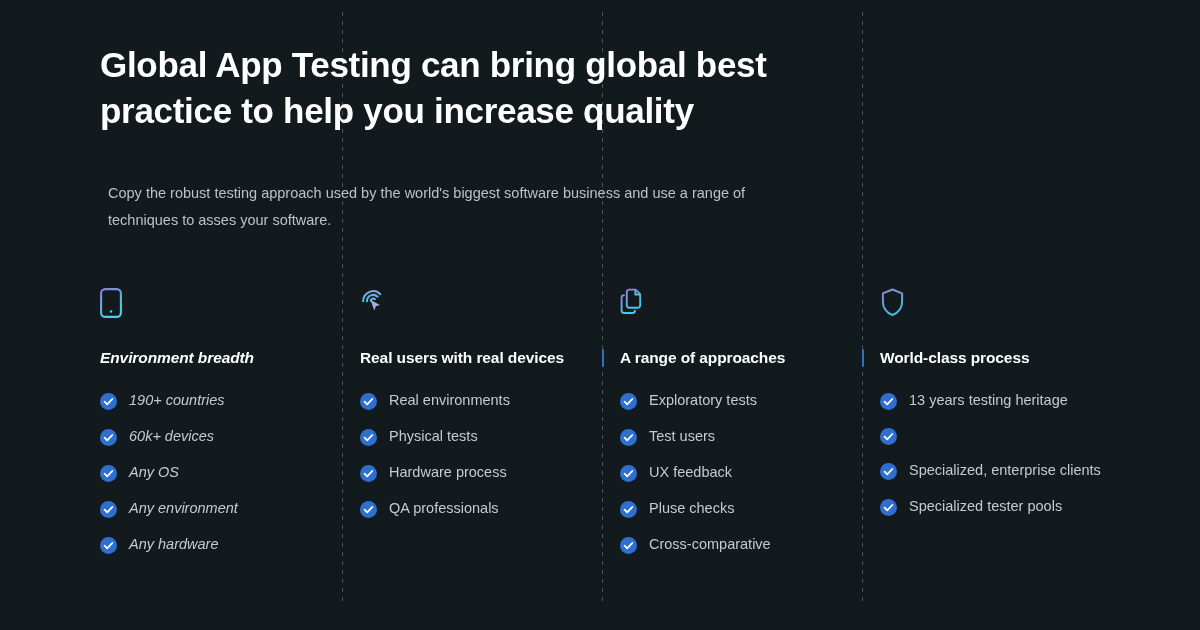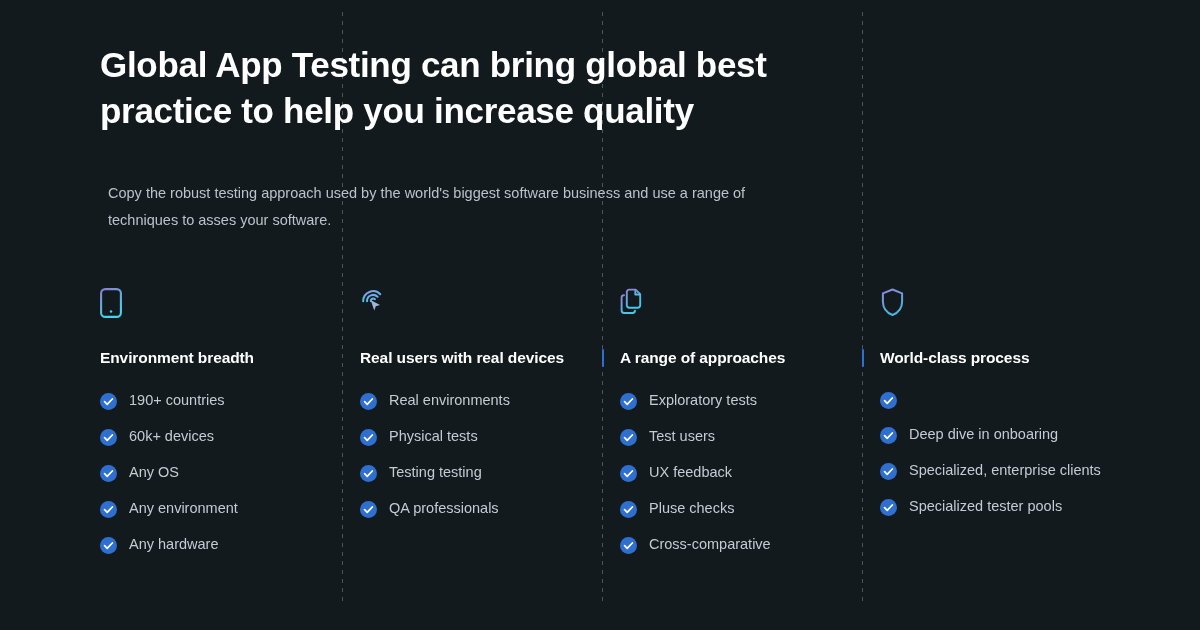--- a/index.html
+++ b/index.html
@@ -80,21 +80,21 @@
     top:288px;
     width:1200px;
     display:flex;
   }
   .col {
     width:260px;
     flex:0 0 260px;
     padding-right:24px;
     position:relative;
   }
-  .col.c1 { margin-left:100px; }
+  .col.c1 { margin-left:100px;font-style:italic; }
 
   .col-icon {
     height:30px;
     margin-bottom:30px;
     display:flex;
     align-items:flex-start;
   }
   .col-icon svg { display:block; }
 
   .col-head-wrap {
@@ -261,21 +261,21 @@
           </span>
           <span class="check-label">Physical tests</span>
         </li>
         <li class="check-item">
           <span class="check-badge">
             <svg width="17" height="17" viewBox="0 0 17 17">
                 <circle cx="8.5" cy="8.5" r="8.5" fill="#2f6fd0"></circle>
                 <path d="M4.6 8.7l2.6 2.6 5.1-5.3" stroke="#ffffff" stroke-width="1.8" fill="none" stroke-linecap="round" stroke-linejoin="round"></path>
               </svg>
           </span>
-          <span class="check-label">Testing testing</span>
+          <span class="check-label">Hardware process</span>
         </li>
         <li class="check-item">
           <span class="check-badge">
             <svg width="17" height="17" viewBox="0 0 17 17">
                 <circle cx="8.5" cy="8.5" r="8.5" fill="#2f6fd0"></circle>
                 <path d="M4.6 8.7l2.6 2.6 5.1-5.3" stroke="#ffffff" stroke-width="1.8" fill="none" stroke-linecap="round" stroke-linejoin="round"></path>
               </svg>
           </span>
           <span class="check-label">QA professionals</span>
         </li>
@@ -366,29 +366,29 @@
         <span class="col-head">World-class process</span>
       </div>
       <ul class="check-list">
         <li class="check-item">
           <span class="check-badge">
             <svg width="17" height="17" viewBox="0 0 17 17">
                 <circle cx="8.5" cy="8.5" r="8.5" fill="#2f6fd0"></circle>
                 <path d="M4.6 8.7l2.6 2.6 5.1-5.3" stroke="#ffffff" stroke-width="1.8" fill="none" stroke-linecap="round" stroke-linejoin="round"></path>
               </svg>
           </span>
-        </li>
-        <li class="check-item">
-          <span class="check-badge">
-            <svg width="17" height="17" viewBox="0 0 17 17">
-                <circle cx="8.5" cy="8.5" r="8.5" fill="#2f6fd0"></circle>
-                <path d="M4.6 8.7l2.6 2.6 5.1-5.3" stroke="#ffffff" stroke-width="1.8" fill="none" stroke-linecap="round" stroke-linejoin="round"></path>
-              </svg>
-          </span>
-          <span class="check-label">Deep dive in onboaring</span>
+          <span class="check-label">13 years testing heritage</span>
+        </li>
+        <li class="check-item">
+          <span class="check-badge">
+            <svg width="17" height="17" viewBox="0 0 17 17">
+                <circle cx="8.5" cy="8.5" r="8.5" fill="#2f6fd0"></circle>
+                <path d="M4.6 8.7l2.6 2.6 5.1-5.3" stroke="#ffffff" stroke-width="1.8" fill="none" stroke-linecap="round" stroke-linejoin="round"></path>
+              </svg>
+          </span>
         </li>
         <li class="check-item">
           <span class="check-badge">
             <svg width="17" height="17" viewBox="0 0 17 17">
                 <circle cx="8.5" cy="8.5" r="8.5" fill="#2f6fd0"></circle>
                 <path d="M4.6 8.7l2.6 2.6 5.1-5.3" stroke="#ffffff" stroke-width="1.8" fill="none" stroke-linecap="round" stroke-linejoin="round"></path>
               </svg>
           </span>
           <span class="check-label">Specialized, enterprise clients</span>
         </li>

